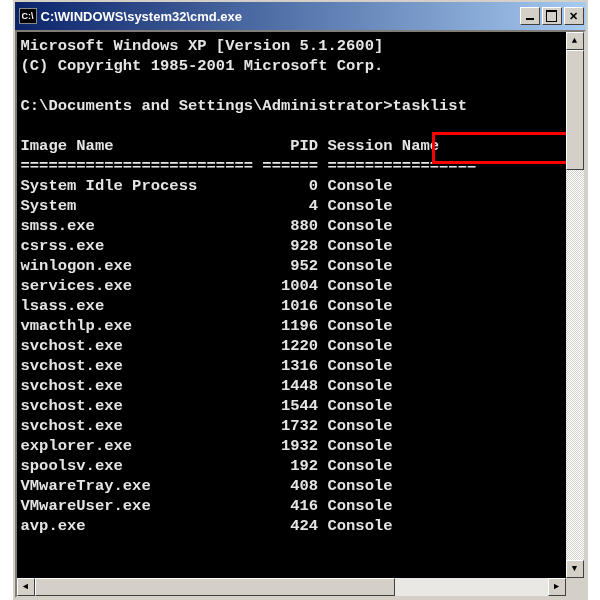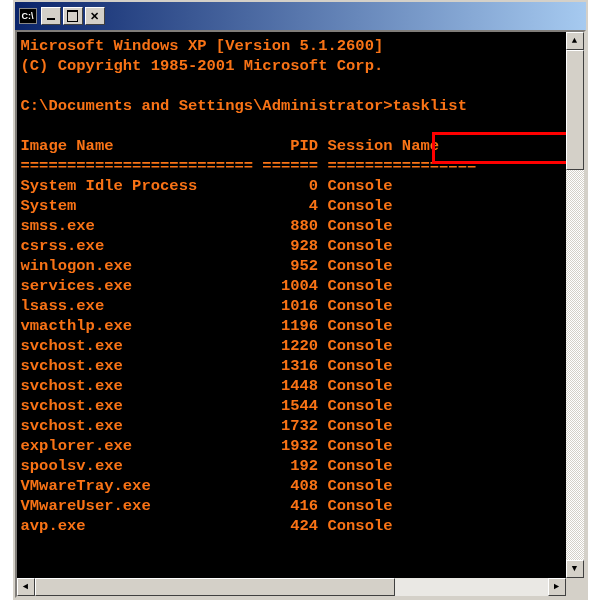--- a/index.html
+++ b/index.html
@@ -70,21 +70,21 @@
   .win-btn.max::before { content: ""; width: 9px; height: 9px; border: 1px solid #000; border-top: 2px solid #000;}
   .win-btn.close::before { content: "✕"; font-size: 11px; }
   .content-wrap {
     position: relative;
     background: #000;
     border: 2px inset #d4d0c8;
     padding: 0;
   }
   .console {
     background: #000;
-    color: #f97316;
+    color: #e5e5e5;
     font-family: "Lucida Console", "Courier New", monospace;
     font-size: 15.5px;
     line-height: 20px;
     white-space: pre;
     min-height: 546px;
     padding: 4px 0 0 4px;
     overflow: hidden;
     position: relative;
     width: 550px;
     font-weight: bold;
@@ -167,20 +167,21 @@
   }
 </style>
 </head>
 <body>
 
 <div class="window">
   <div class="titlebar">
     <div class="icon">
         <span>C:\</span>
       </div>
+    <div class="title-text">C:\WINDOWS\system32\cmd.exe</div>
     <div class="win-controls">
       <div class="win-btn min"></div>
       <div class="win-btn max"></div>
       <div class="win-btn close"></div>
     </div>
   </div>
 
   <div class="content-wrap" style="height: 568px;">
     <div class="console" id="console">Microsoft Windows XP [Version 5.1.2600]
 (C) Copyright 1985-2001 Microsoft Corp.

